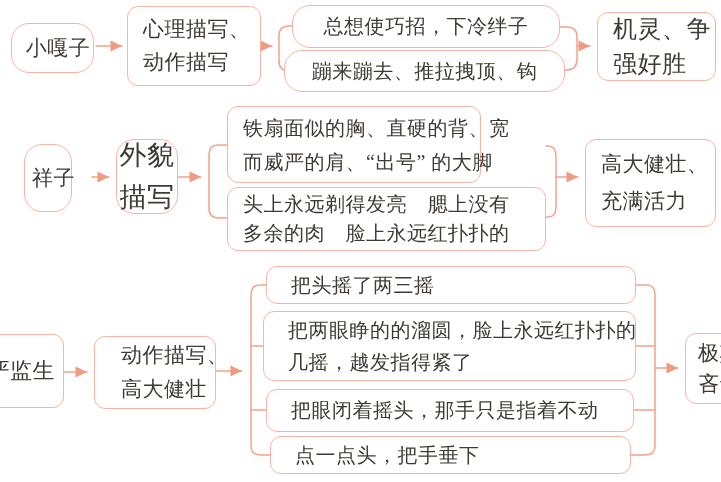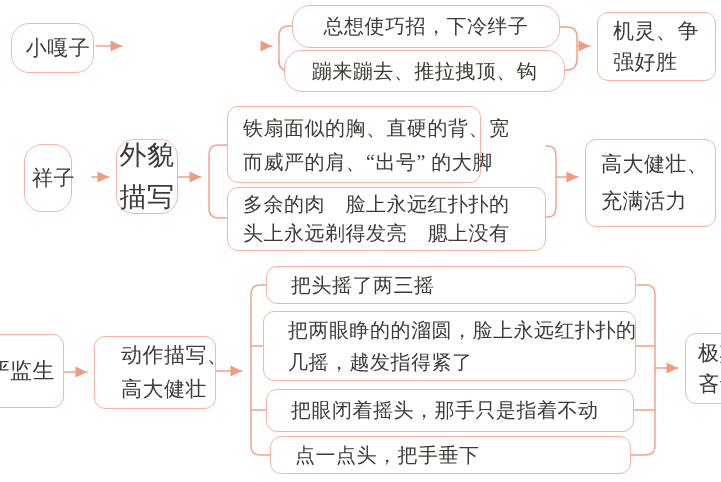--- a/index.html
+++ b/index.html
@@ -66,51 +66,55 @@
       <path d="M636,346 L655,346"></path>
       <path d="M634,410 L655,410"></path>
       <path d="M655,368 L678,368" marker-end="url(#arr)"></path>
     </g>
   </svg>
 
   <div class="node center subject" style="left:11px;top:23px;width:83px;height:50px">
     <span class="ln">小嘎子</span>
   </div>
 
+  <div class="node padL" style="left:127px;top:6px;width:134px;height:80px;font-size:21px">
+    <span class="ln">心理描写、</span>
+    <span class="ln">动作描写</span>
+  </div>
 
   <div class="node center" style="left:292px;top:5px;width:268px;height:43px">
     <span class="ln">总想使巧招，下冷绊子</span>
   </div>
 
   <div class="node center" style="left:284px;top:50px;width:281px;height:42px">
     <span class="ln">蹦来蹦去、推拉拽顶、钩</span>
   </div>
 
-  <div class="node padL" style="left:597px;top:12px;width:119px;height:69px;font-size:21px;line-height:1.45">
+  <div class="node padL" style="left:597px;top:12px;width:119px;height:69px;font-size:24px;line-height:1.45">
     <span class="ln">机灵、争</span>
     <span class="ln">强好胜</span>
   </div>
 
   <div class="node center subject" style="left:24px;top:144px;width:48px;height:68px">
     <span class="ln">祥子</span>
   </div>
 
   <div class="node center" style="left:116px;top:139px;width:62px;height:75px;font-size:27px">
     <span class="ln">外貌</span>
     <span class="ln">描写</span>
   </div>
 
   <div class="node padL" style="left:227px;top:106px;width:254px;height:77px;line-height:1.7">
     <span class="ln">铁扇面似的胸、直硬的背、宽</span>
     <span class="ln">而威严的肩、“出号” 的大脚</span>
   </div>
 
   <div class="node padL" style="left:227px;top:187px;width:319px;height:64px;line-height:1.45">
+    <span class="ln">头上永远剃得发亮　腮上没有</span>
     <span class="ln">多余的肉　脸上永远红扑扑的</span>
-    <span class="ln">头上永远剃得发亮　腮上没有</span>
   </div>
 
   <div class="node padL" style="left:585px;top:139px;width:131px;height:88px;font-size:21px;line-height:1.75">
     <span class="ln">高大健壮、</span>
     <span class="ln">充满活力</span>
   </div>
 
   <div class="node subject" style="left:-42px;top:334px;width:106px;height:74px;align-items:flex-end;padding-right:8px;font-size:22px">
     <span class="ln">严监生</span>
   </div>

